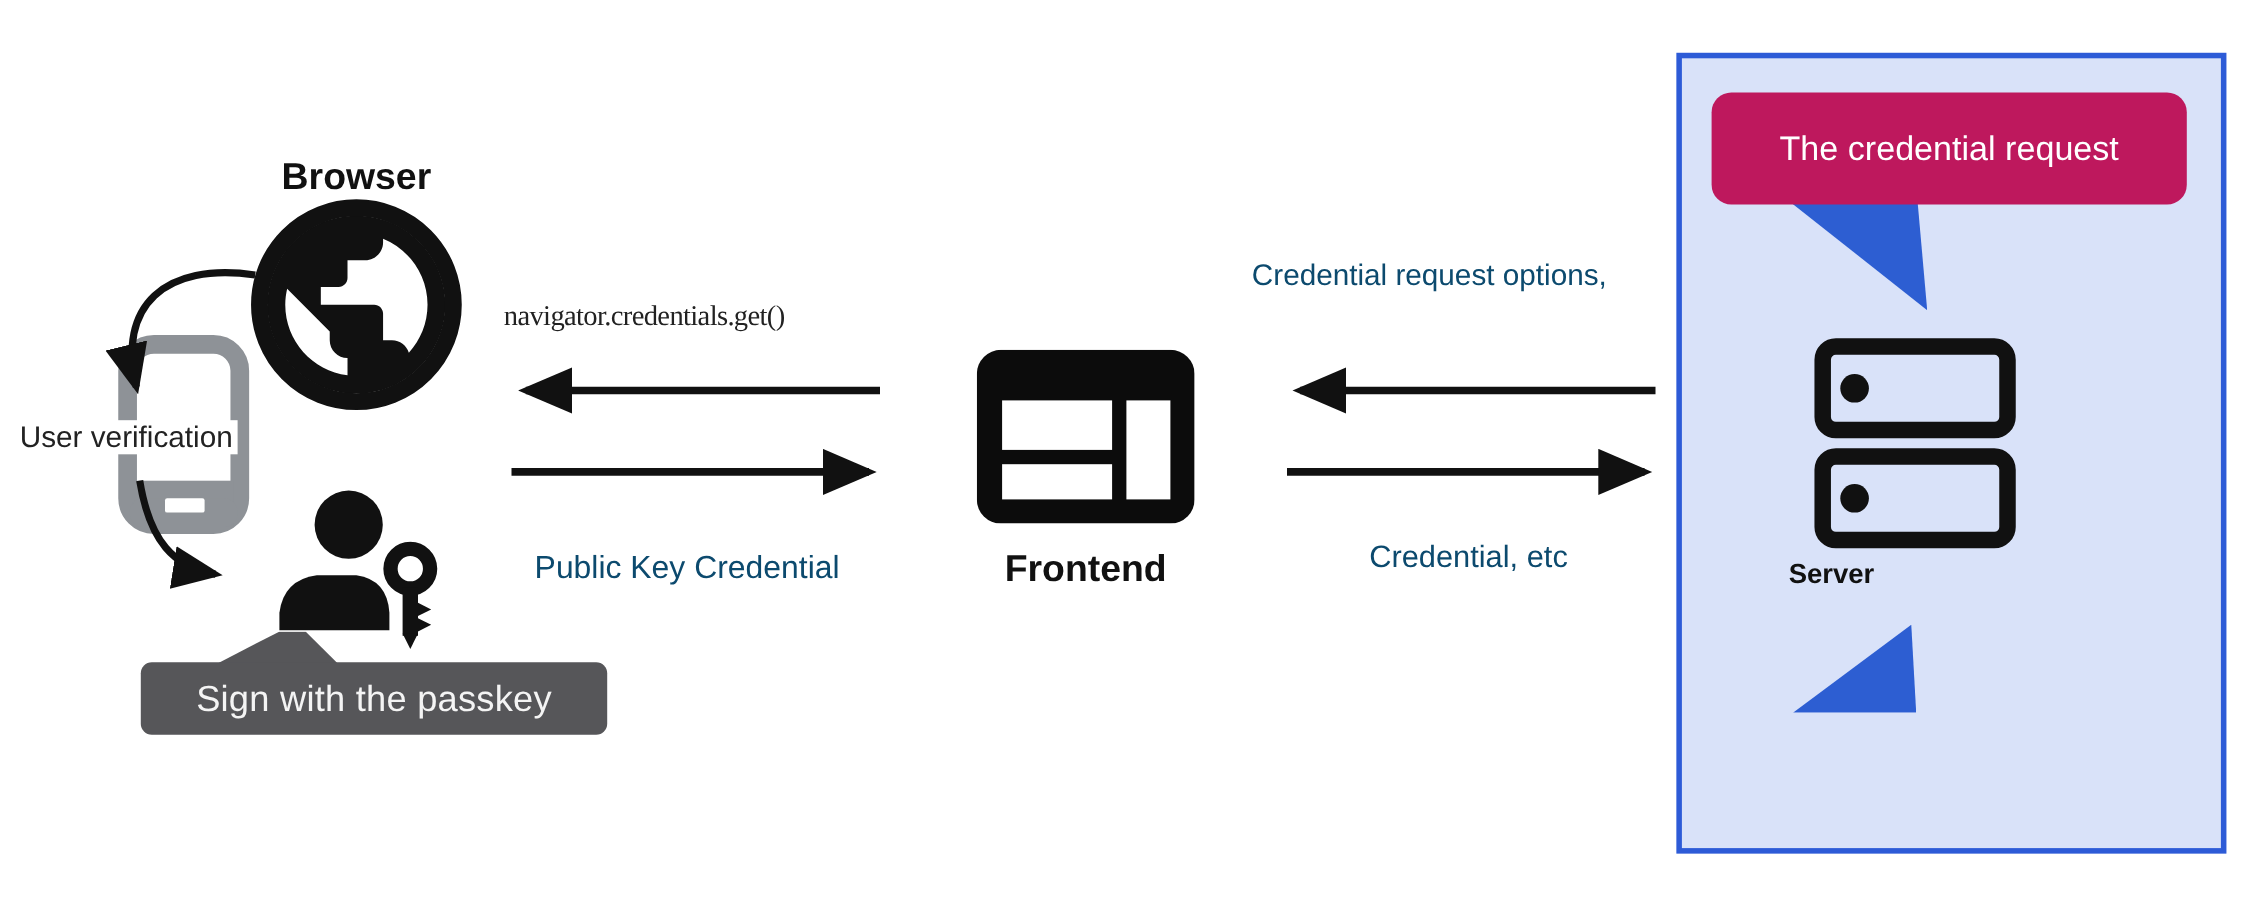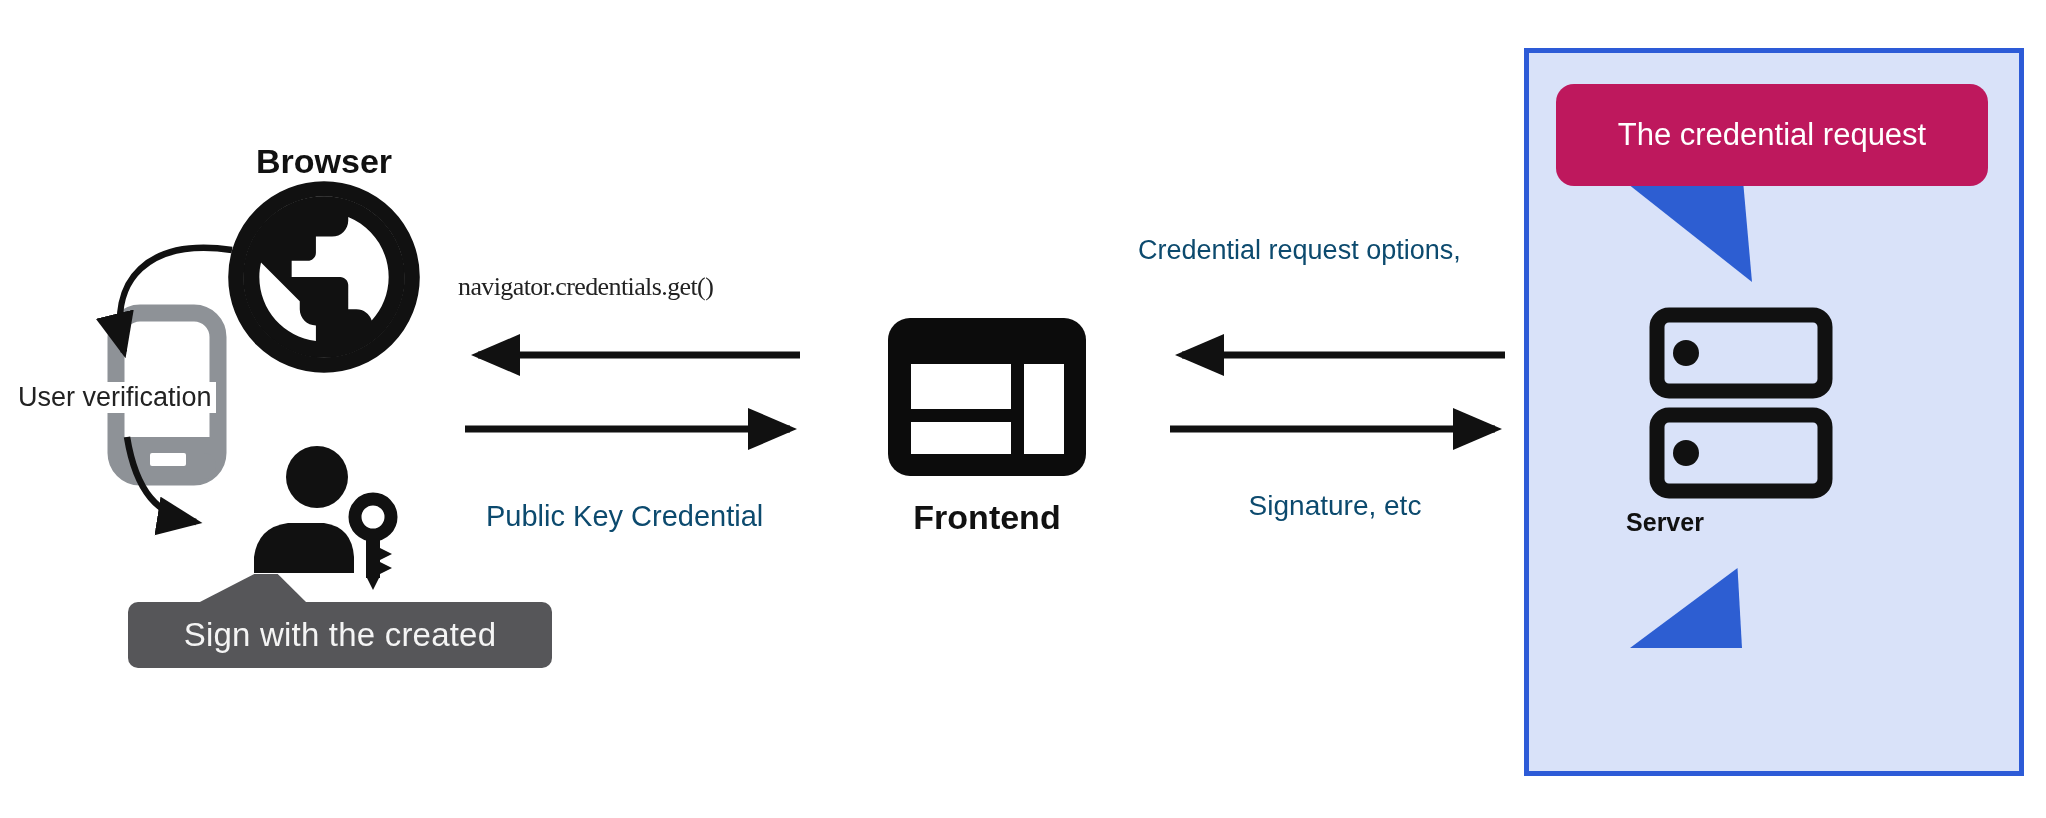--- a/index.html
+++ b/index.html
@@ -103,26 +103,26 @@
   <div class="abs code" style="left:458px;top:272px;">navigator.credentials.get()</div>
 
   <div class="abs flow-label" style="left:486px;top:488px;width:300px;text-align:left;font-size:29px;margin-top:12px;">Public Key Credential</div>
 
   <div class="abs node-label" style="left:888px;top:498px;width:198px;">Frontend</div>
 
   <div class="abs flow-label" style="left:1138px;top:232px;line-height:36px;">
     <div>Credential request options,</div>
   </div>
 
-  <div class="abs flow-label" style="left:1235px;top:490px;width:200px;text-align:center;font-size:28px;">Signature, etc</div>
+  <div class="abs flow-label" style="left:1235px;top:490px;width:200px;text-align:center;font-size:28px;">Credential, etc</div>
 
   <div class="abs node-label" style="left:1570px;top:508px;width:190px;font-size:25px;">Server</div>
 
   <div class="abs tooltip-tail" style="left:196px;top:574px;width:112px;height:30px;"></div>
-  <div class="abs tooltip" style="left:128px;top:602px;width:424px;height:66px;">Sign with the created</div>
+  <div class="abs tooltip" style="left:128px;top:602px;width:424px;height:66px;">Sign with the passkey</div>
 
   <div class="abs bubble-tail-top" style="left:1628px;top:184px;width:124px;height:98px;"></div>
   <div class="abs bubble" style="left:1556px;top:84px;width:432px;height:102px;">
     <div>The credential request</div>
   </div>
 
   <div class="abs bubble-tail-bottom" style="left:1630px;top:568px;width:112px;height:80px;"></div>
 
 </div>
 

